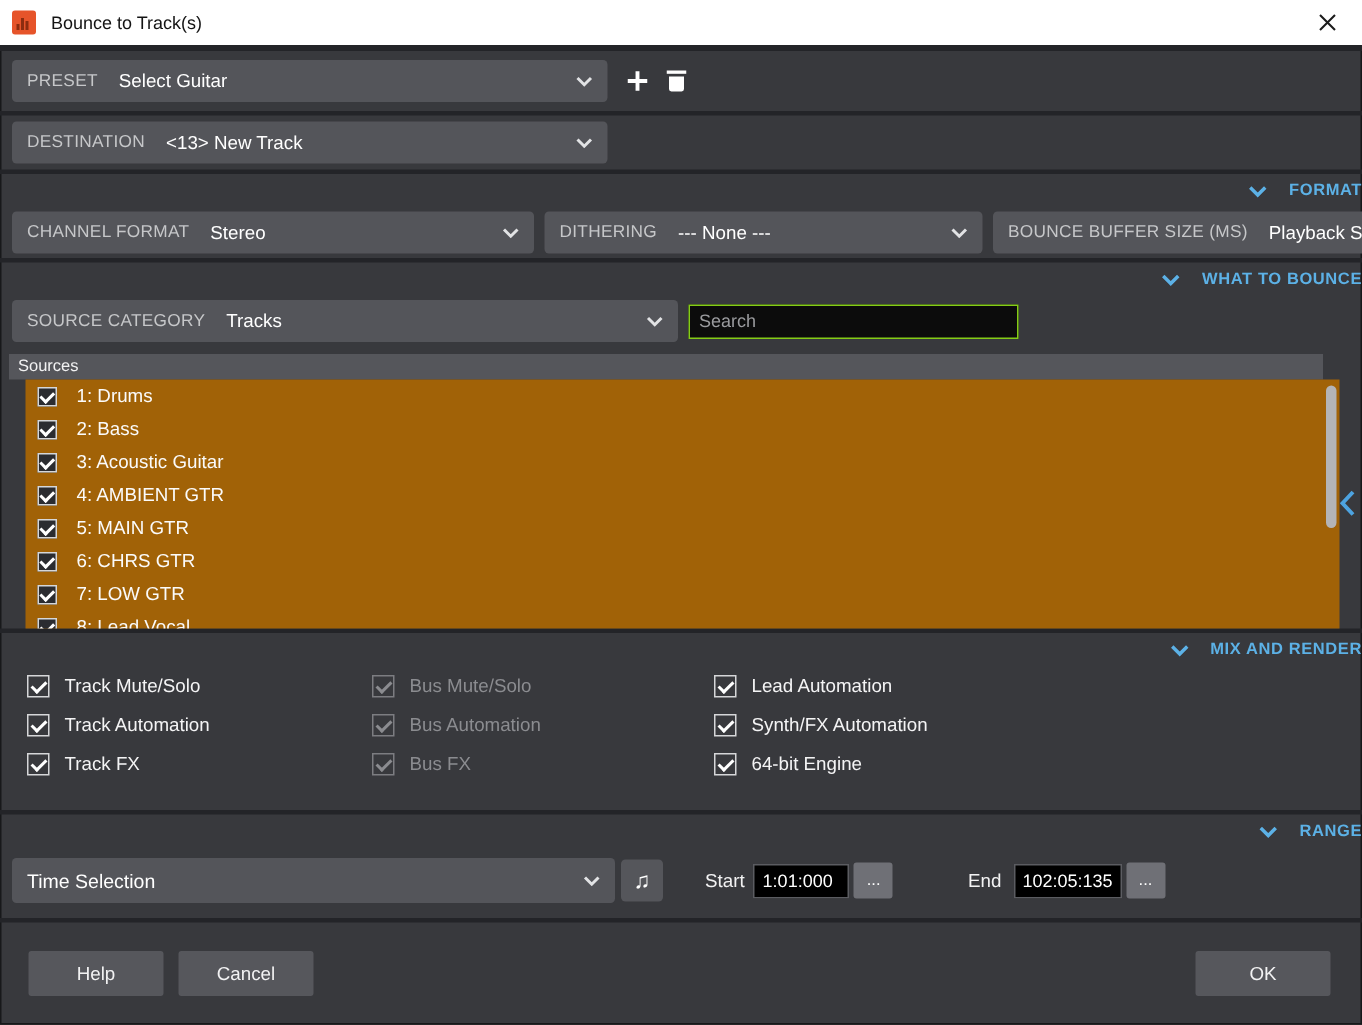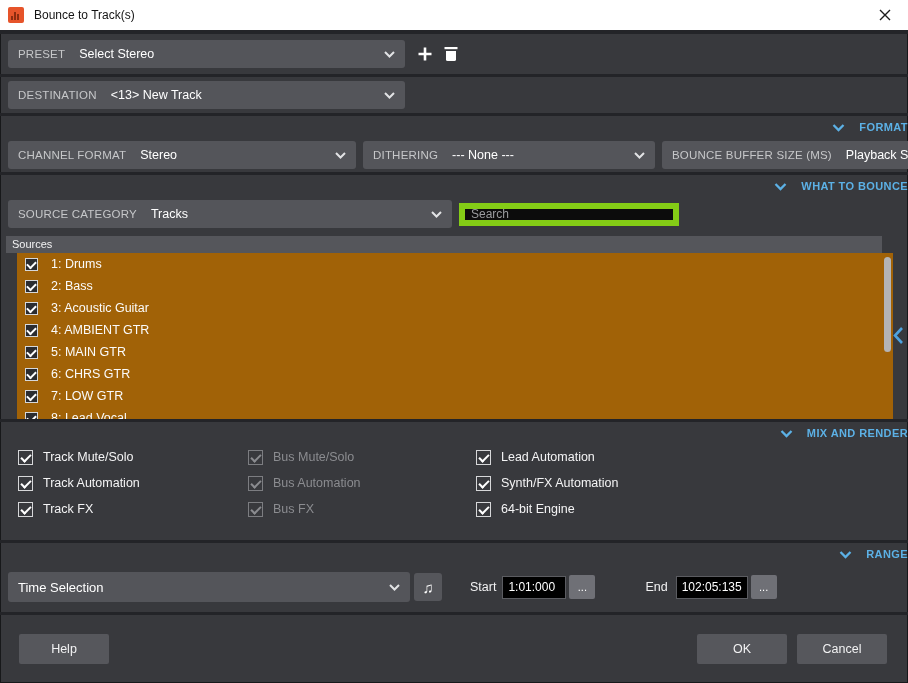--- a/index.html
+++ b/index.html
@@ -31,21 +31,21 @@
   .row-preset{height:40px;display:flex;align-items:center;padding-left:8px;}
   .row-dest{height:36px;display:flex;align-items:center;padding-left:8px;}
   .icon-btn{width:24px;height:26px;display:flex;align-items:center;justify-content:center;flex:none;}
   
   .sec-head{display:flex;align-items:center;gap:14px;padding:5px 0 0 12px;color:#5cb1e6;font-size:11px;font-weight:bold;letter-spacing:.4px;line-height:13px;justify-content:flex-end;}
   .sec-format{height:56px;}
   .sec-format .controls{display:flex;gap:7px;padding-left:8px;margin-top:7px;}
   
   .sec-wtb{height:244px;position:relative;}
   .wtb-row{display:flex;align-items:center;height:30px;margin-top:6px;padding-left:8px;}
-  .search-input{margin-left:7px;width:220px;height:23px;background:#0c0c0c;border:6px solid #84cc16;color:#e6e6e6;font-family:"Liberation Sans",sans-serif;font-size:12px;padding:0 6px;outline:none;}
+  .search-input{margin-left:7px;width:220px;height:23px;background:#0c0c0c;border:1px solid #84cc16;color:#e6e6e6;font-family:"Liberation Sans",sans-serif;font-size:12px;padding:0 6px;outline:none;}
   .search-input::placeholder{color:#9a9b9e;}
   .sources-header{margin:7px 0 0 6px;width:876px;height:17px;background:#55565b;font-size:11px;line-height:17px;padding-left:6px;color:#f2f2f3;}
   .sources-list{margin-left:17px;width:876px;height:166px;background:#a16207;overflow:hidden;position:relative;}
   .src-row{display:flex;align-items:center;height:22px;padding-left:8px;}
   .src-label{margin-left:13px;font-size:12.5px;color:#fbfbfb;}
   .scroll-thumb{position:absolute;right:2px;top:4px;width:7px;height:95px;background:#b4b4b6;border-radius:4px;}
   .panel-chev{position:absolute;right:3px;top:150px;width:14px;height:20px;display:flex;align-items:center;justify-content:center;}
   
   .cb{width:13px;height:13px;border:1px solid #d6d7d9;background:transparent;position:relative;flex:none;}
   .src-row .cb{background:#2b2c30;}
@@ -99,21 +99,21 @@
       <svg width="12" height="12" viewBox="0 0 12 12">
           <path d="M1 1 L11 11 M11 1 L1 11" stroke="#1c1c1c" stroke-width="1.4"></path>
         </svg>
     </span>
   </div>
   <div class="sep"></div>
 
   <div class="row-preset">
     <div class="dd" style="width:397px">
       <span class="dd-label">PRESET</span>
-      <span class="dd-value">Select Stereo</span>
+      <span class="dd-value">Select Guitar</span>
       <svg class="chev" width="11" height="7" viewBox="0 0 11 7">
           <path d="M1 1 L5.5 5.5 L10 1" fill="none" stroke="#e2e3e5" stroke-width="2"></path>
         </svg>
     </div>
     <span class="icon-btn" style="margin-left:8px">
       <svg width="16" height="16" viewBox="0 0 16 16">
           <path d="M8 1.5 V14.5 M1.5 8 H14.5" stroke="#ffffff" stroke-width="2.6"></path>
         </svg>
     </span>
     <span class="icon-btn" style="margin-left:2px">
@@ -306,17 +306,17 @@
       <button class="more-btn">...</button>
       <span class="time-label lbl-end">End</span>
       <input class="time-input end" type="text" value="102:05:135" style="">
       <button class="more-btn">...</button>
     </div>
   </div>
   <div class="sep3"></div>
 
   <div class="footer">
     <button class="btn">Help</button>
+    <button class="btn btn-cancel">Cancel</button>
     <button class="btn btn-ok">OK</button>
-    <button class="btn btn-cancel">Cancel</button>
   </div>
 
 </div>
 
 </body></html>

